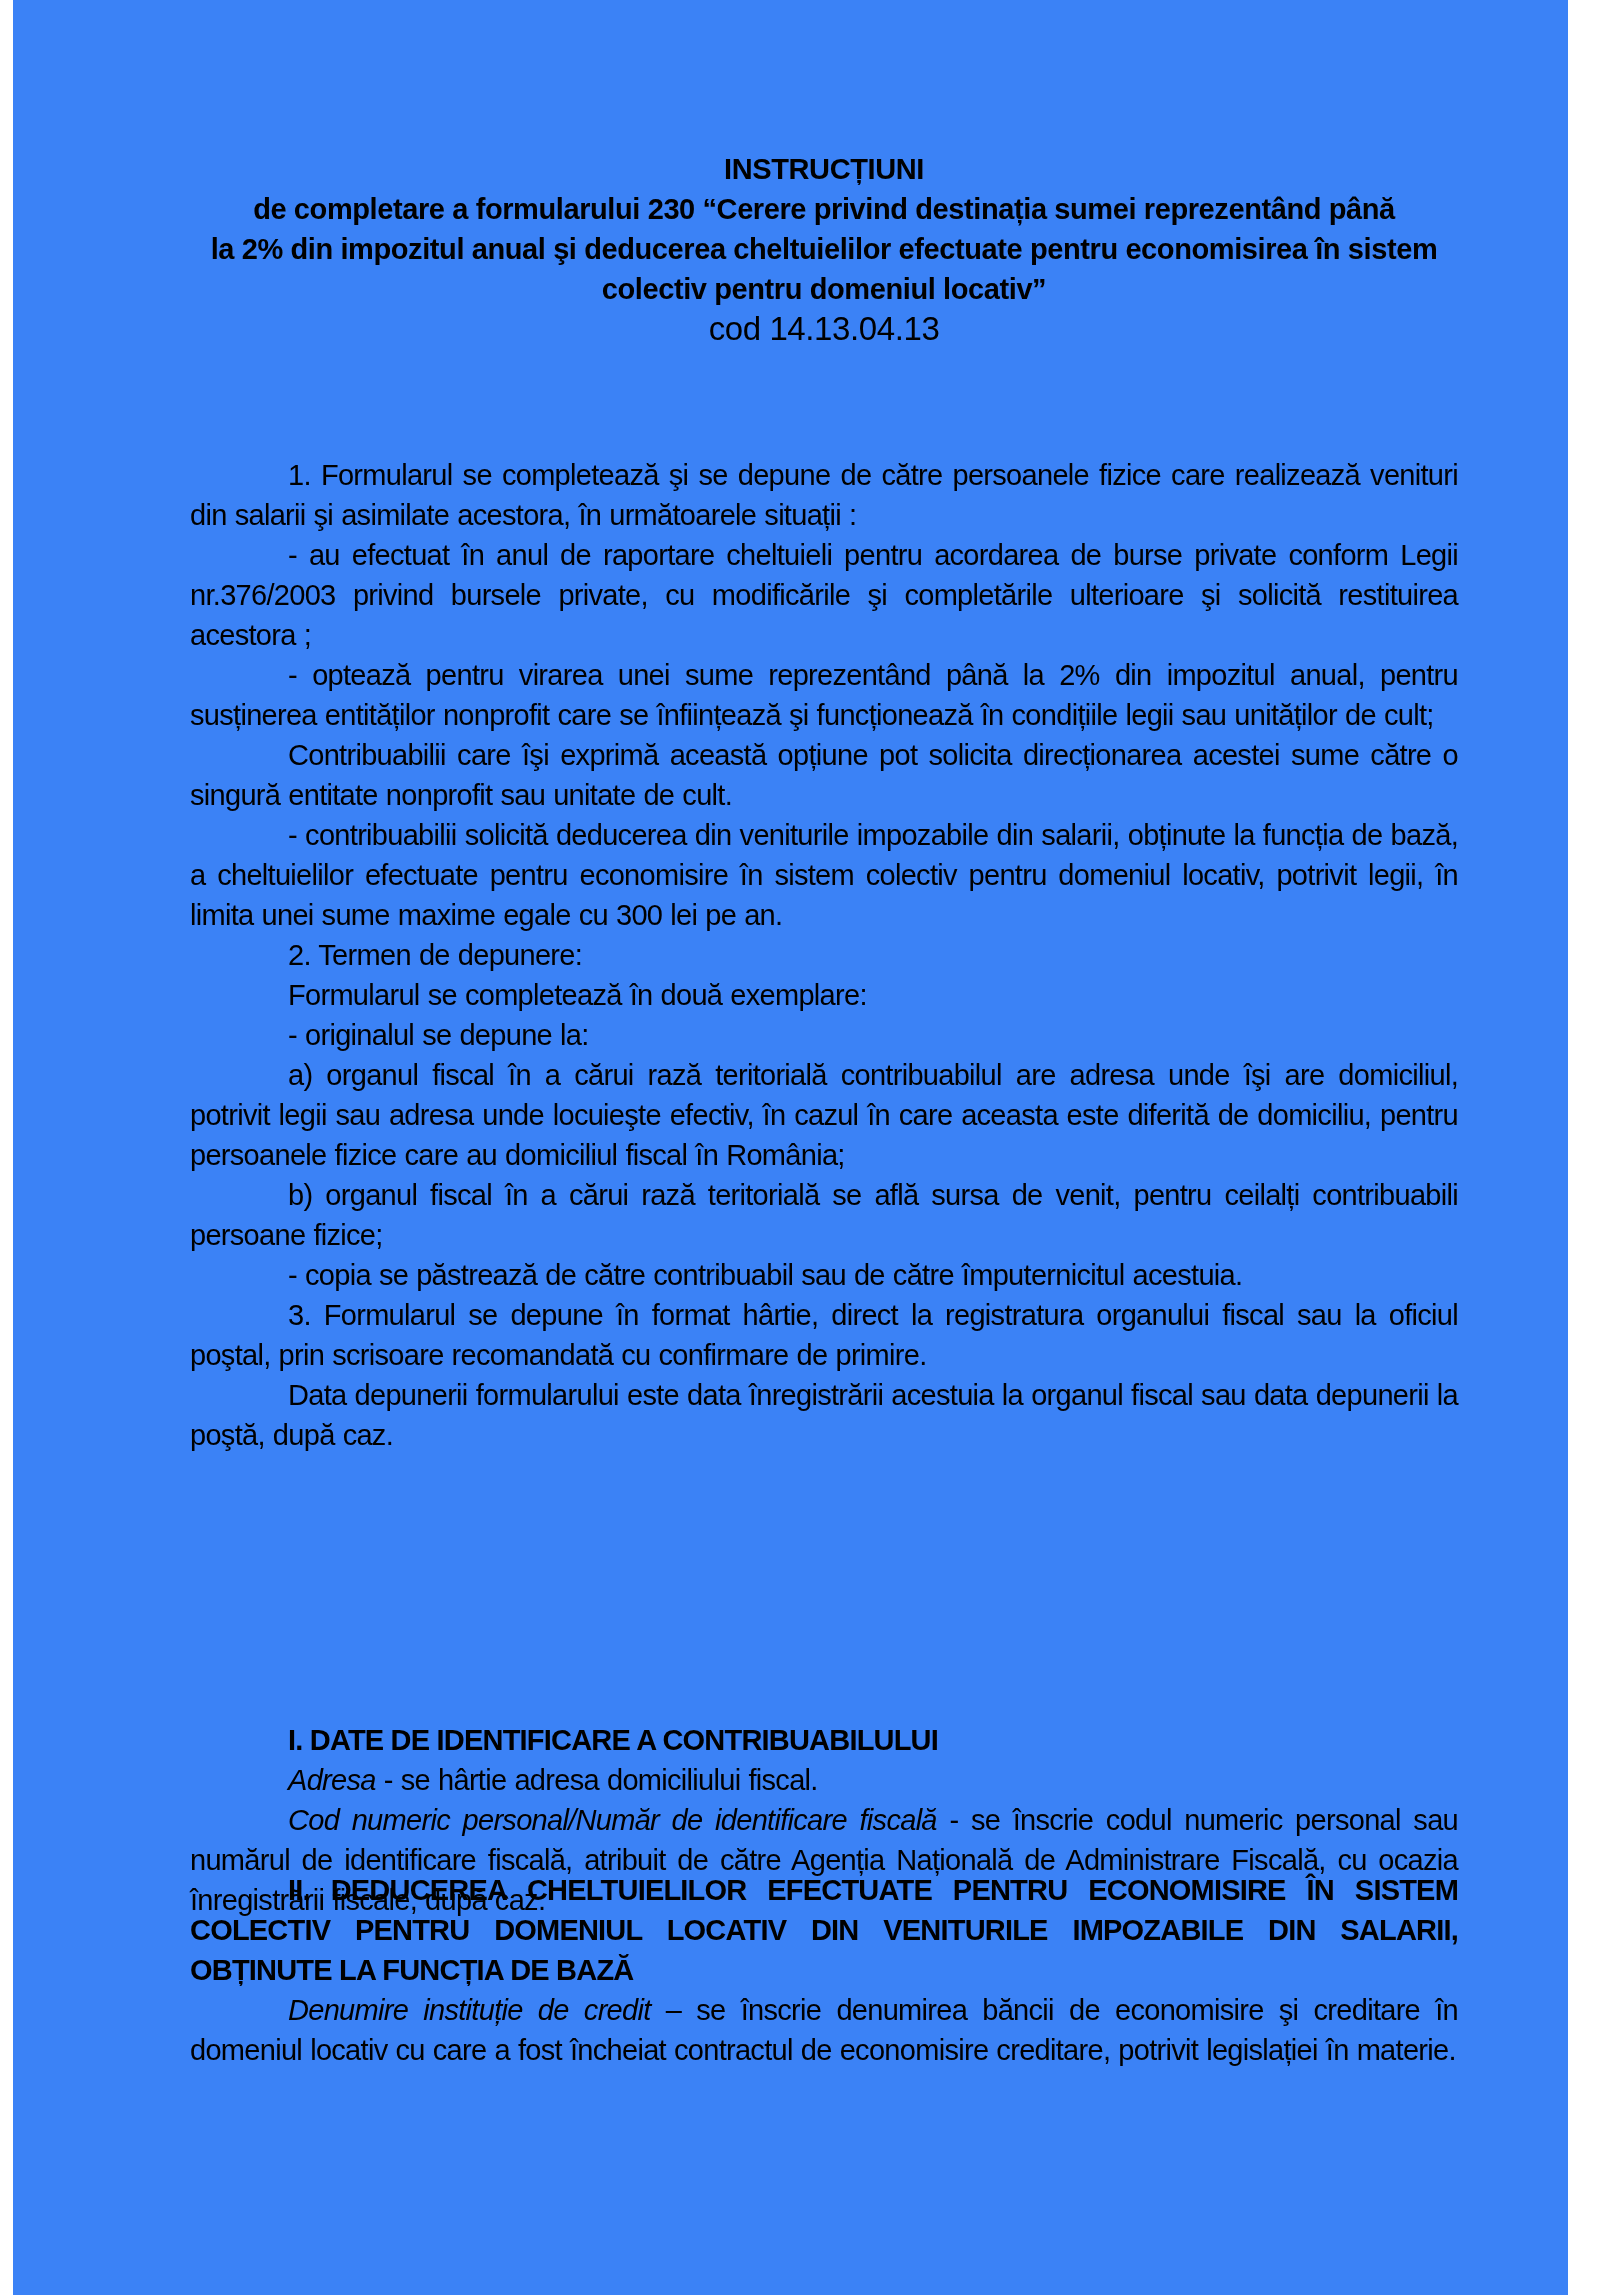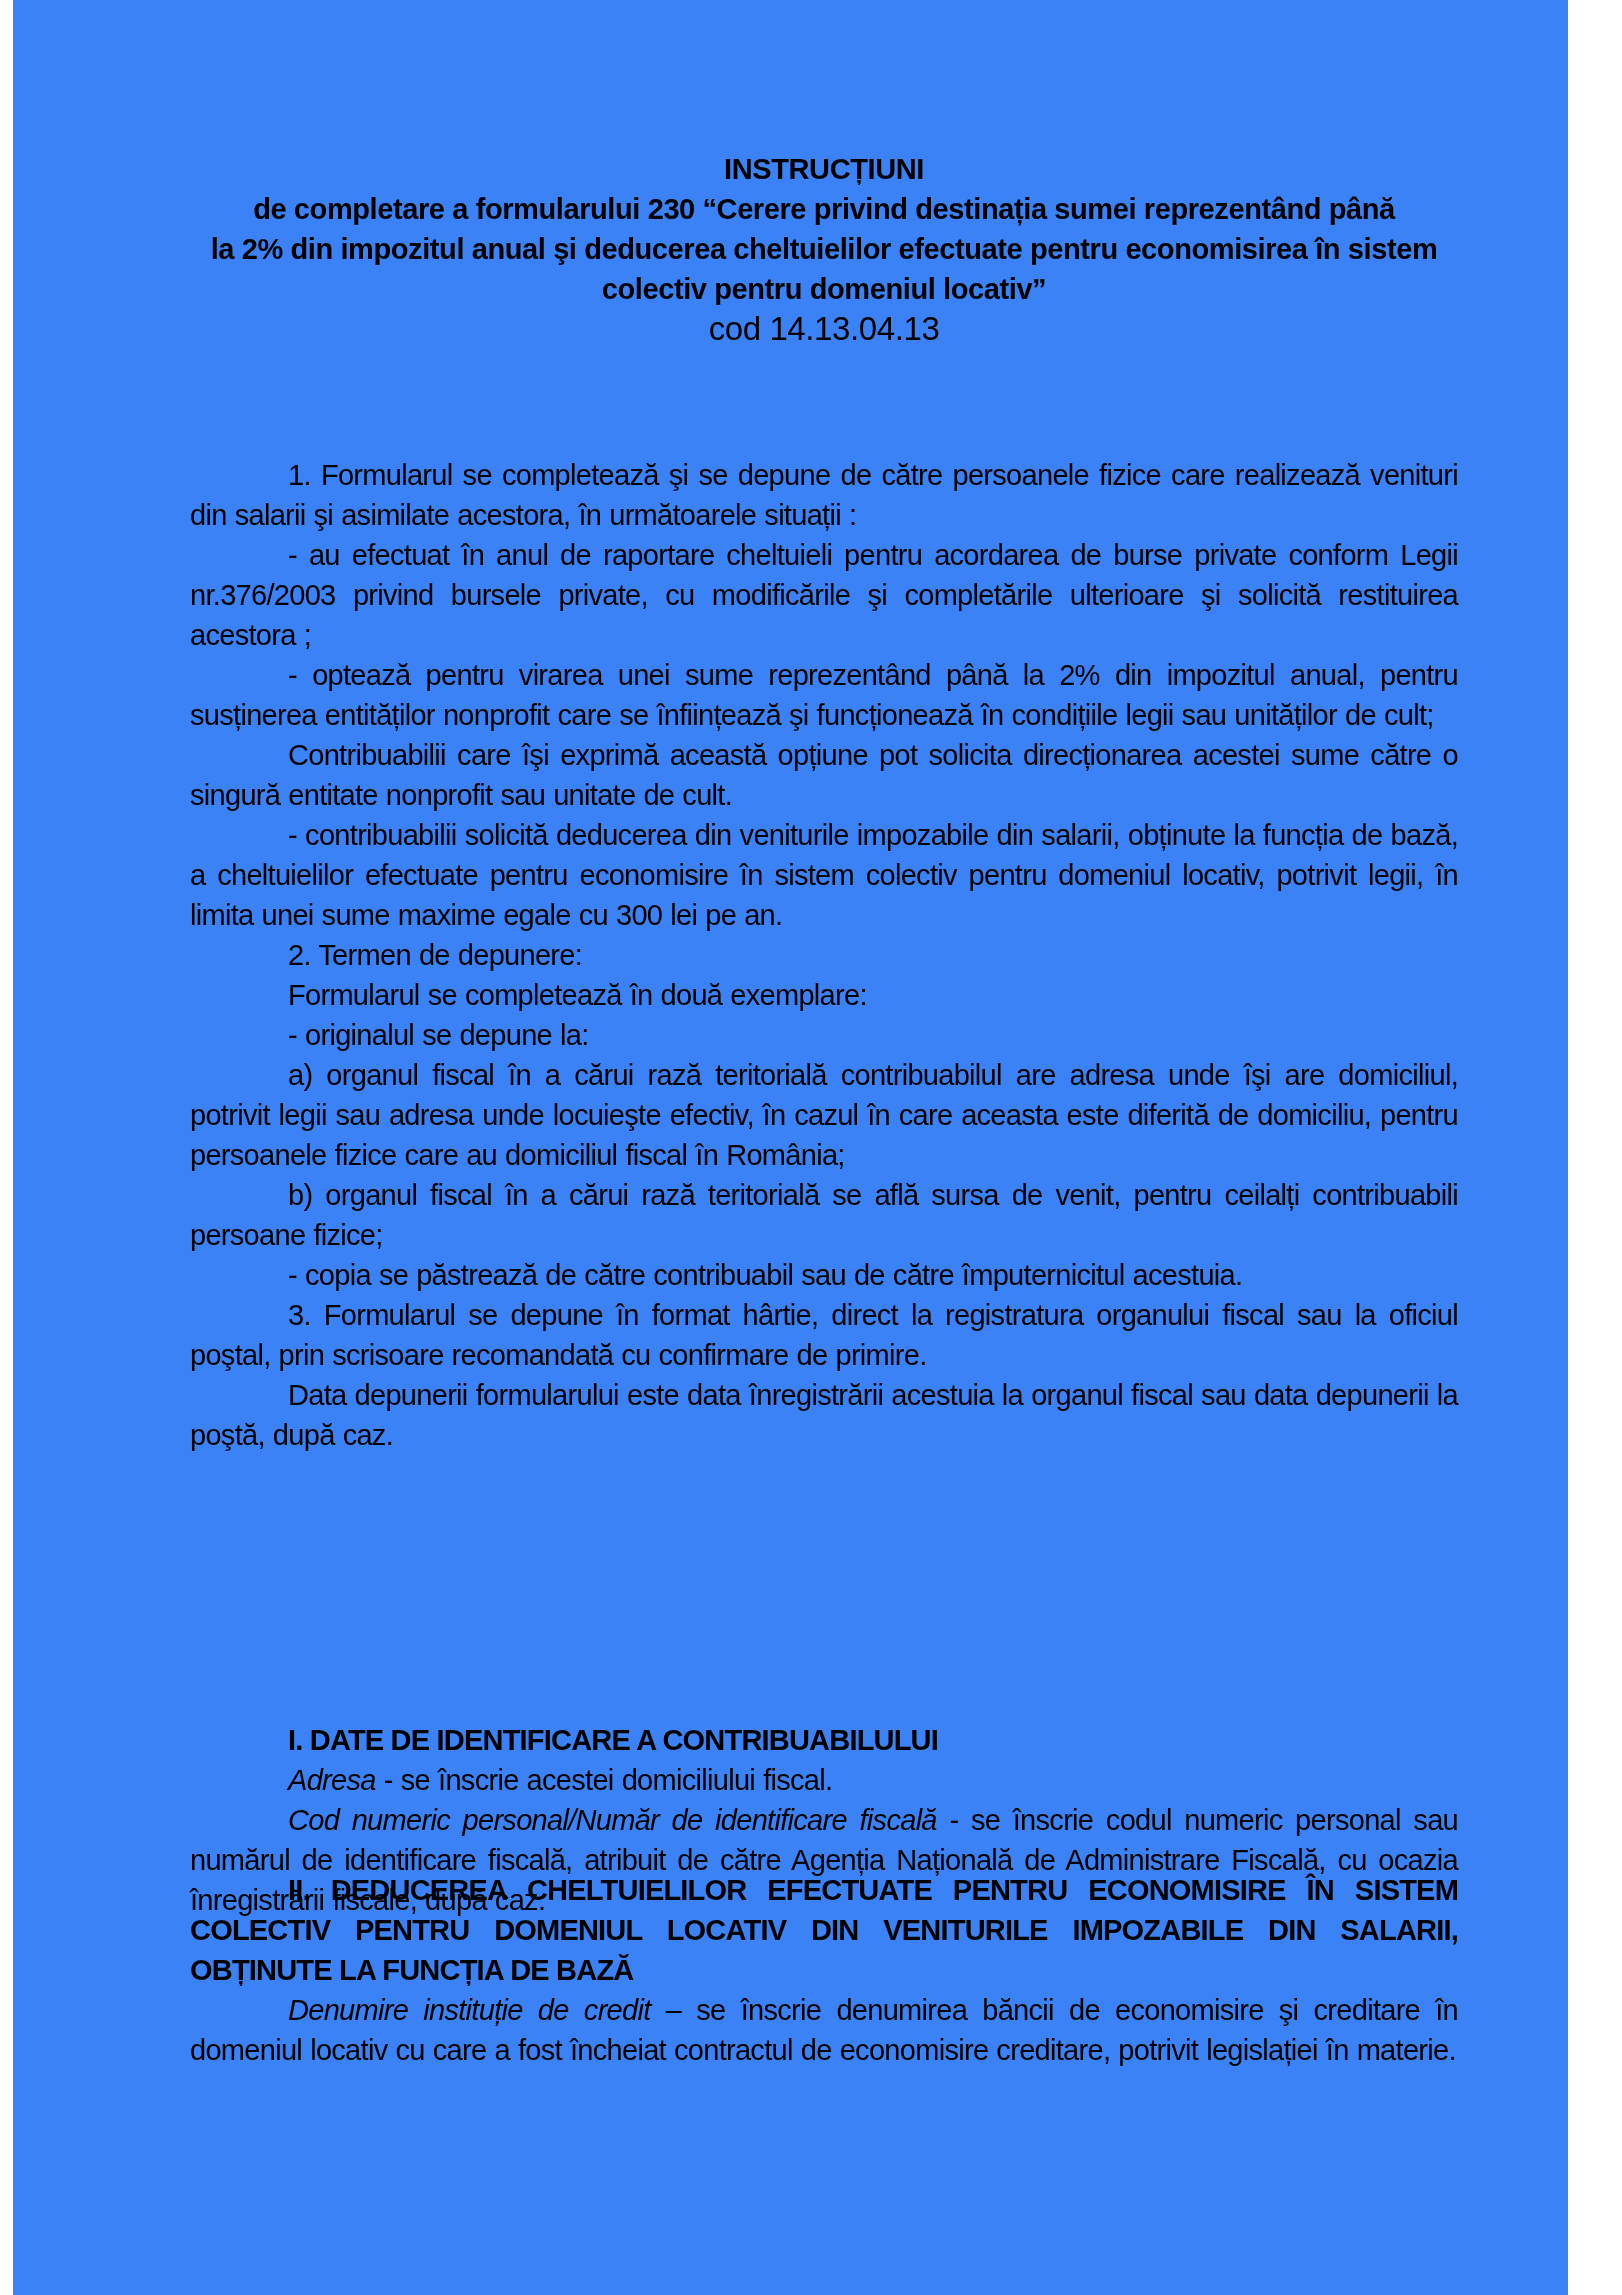--- a/index.html
+++ b/index.html
@@ -49,21 +49,21 @@
     <p class="p ind">- originalul se depune la:</p>
     <p class="p ind">a) organul fiscal în a cărui rază teritorială contribuabilul are adresa unde îşi are domiciliul, potrivit legii sau adresa unde locuieşte efectiv, în cazul în care aceasta este diferită de domiciliu, pentru persoanele fizice care au domiciliul fiscal în România;</p>
     <p class="p ind">b) organul fiscal în a cărui rază teritorială se află sursa de venit, pentru ceilalți contribuabili persoane fizice;</p>
     <p class="p ind">- copia se păstrează de către contribuabil sau de către împuternicitul acestuia.</p>
     <p class="p ind">3. Formularul se depune în format hârtie, direct la registratura organului fiscal sau la oficiul poştal, prin scrisoare recomandată cu confirmare de primire.</p>
     <p class="p ind">Data depunerii formularului este data înregistrării acestuia la organul fiscal sau data depunerii la poştă, după caz.</p>
   </div>
 
   <div class="block sec1">
     <p class="head ind">I. DATE DE IDENTIFICARE A CONTRIBUABILULUI</p>
-    <p class="p ind"><span class="i">Adresa</span><span> -  se înscrie acestei domiciliului fiscal.</span></p>
+    <p class="p ind"><span class="i">Adresa</span><span> -  se hârtie adresa domiciliului fiscal.</span></p>
     <p class="p ind"><span class="i">Cod numeric personal/Număr de identificare fiscală</span><span> - se înscrie codul numeric personal sau numărul de identificare fiscală, atribuit de către Agenția Națională de Administrare Fiscală, cu ocazia înregistrării fiscale, după caz.</span></p>
   </div>
 
   <div class="block sec2">
     <p class="head ind">II. DEDUCEREA CHELTUIELILOR EFECTUATE PENTRU ECONOMISIRE ÎN SISTEM COLECTIV PENTRU DOMENIUL LOCATIV DIN VENITURILE IMPOZABILE DIN SALARII, OBȚINUTE LA FUNCȚIA DE BAZĂ</p>
     <p class="p ind"><span class="i">Denumire instituție de credit</span><span>  – se înscrie denumirea băncii de economisire şi creditare în domeniul locativ cu care a fost încheiat contractul de economisire creditare, potrivit legislației în materie.</span></p>
   </div>
 
 </div>
 

